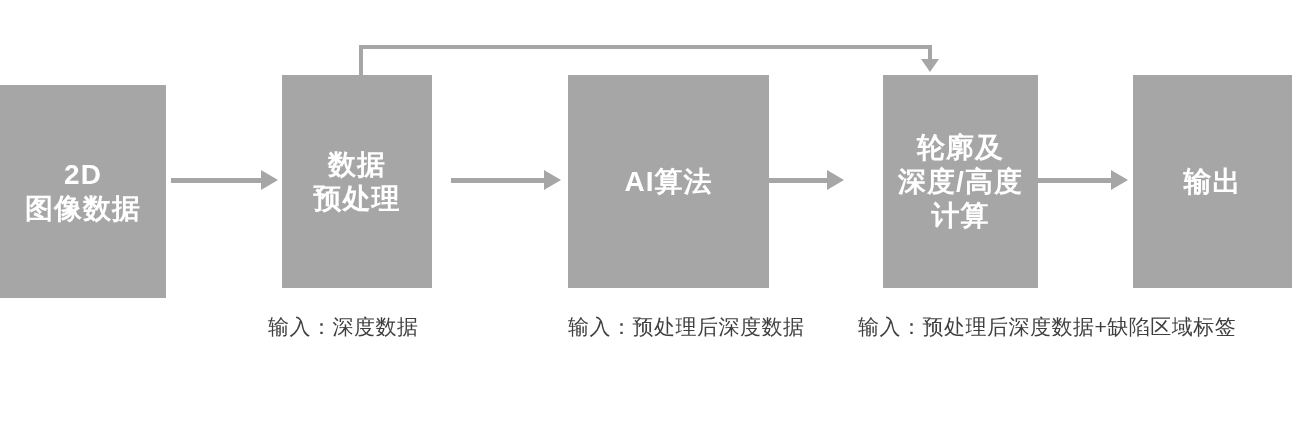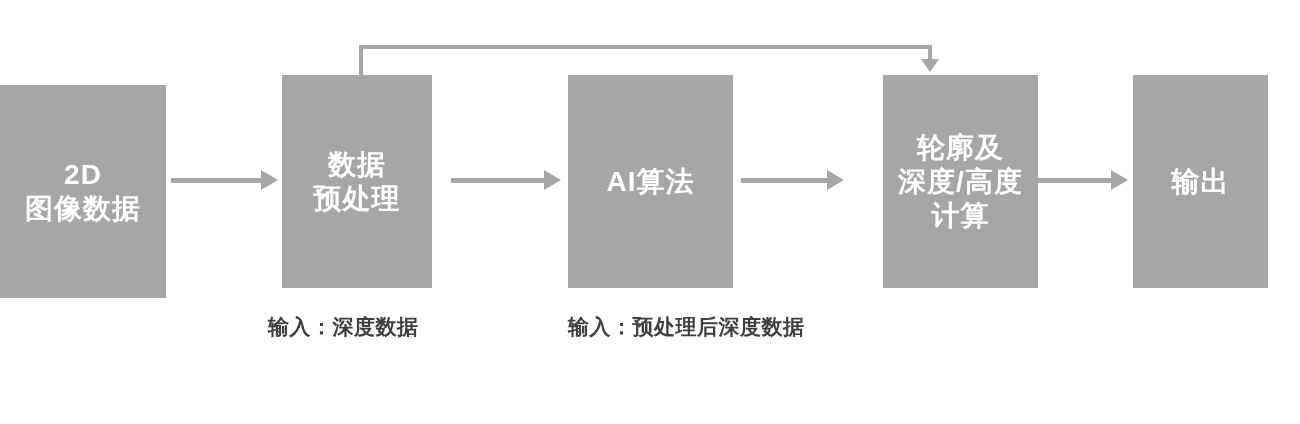--- a/index.html
+++ b/index.html
@@ -26,23 +26,23 @@
   .box-label {
     color: #ffffff;
     font-weight: bold;
     font-size: 28px;
     line-height: 34px;
     letter-spacing: 1px;
     white-space: pre-line;
   }
   #box1 { left: 0;      width: 166px; margin-top: 10px; }
   #box2 { left: 282px;  width: 150px; }
-  #box3 { left: 568px;  width: 165px; }
+  #box3 { left: 568px;  width: 201px; }
   #box4 { left: 847px;  width: 155px; margin-left: 36px; }
-  #box5 { left: 1133px; width: 135px; }
+  #box5 { left: 1133px; width: 159px; }
 
   
   .h-arrow { position: absolute; top: 170px; height: 21px; }
   .h-arrow .shaft {
     position: absolute;
     left: 0; right: 16px; top: 8px;
     height: 5px;
     background: #a6a6a6;
   }
   .h-arrow .head {
@@ -77,21 +77,21 @@
     border-top: 13px solid #a6a6a6;
   }
 
   
   .note {
     position: absolute;
     top: 312px;
     color: #3f3f3f;
     font-size: 21px;
     line-height: 30px;
-    font-weight: bold;
+    font-weight: normal;
     letter-spacing: 0.5px;
     white-space: nowrap;
   }
   #note1 { left: 268px; }
   #note2 { left: 568px; }
   #note3 { left: 858px; }
 </style>
 </head>
 <body>
 
@@ -139,15 +139,16 @@
     <div class="head"></div>
   </div>
 
   <div class="note" id="note1">
     <div class="note-line">输入：深度数据</div>
   </div>
   <div class="note" id="note2">
     <div class="note-line">输入：预处理后深度数据</div>
   </div>
   <div class="note" id="note3">
+    <div class="note-line">输入：预处理后深度数据+缺陷区域标签</div>
   </div>
 
 </div>
 
 </body></html>

